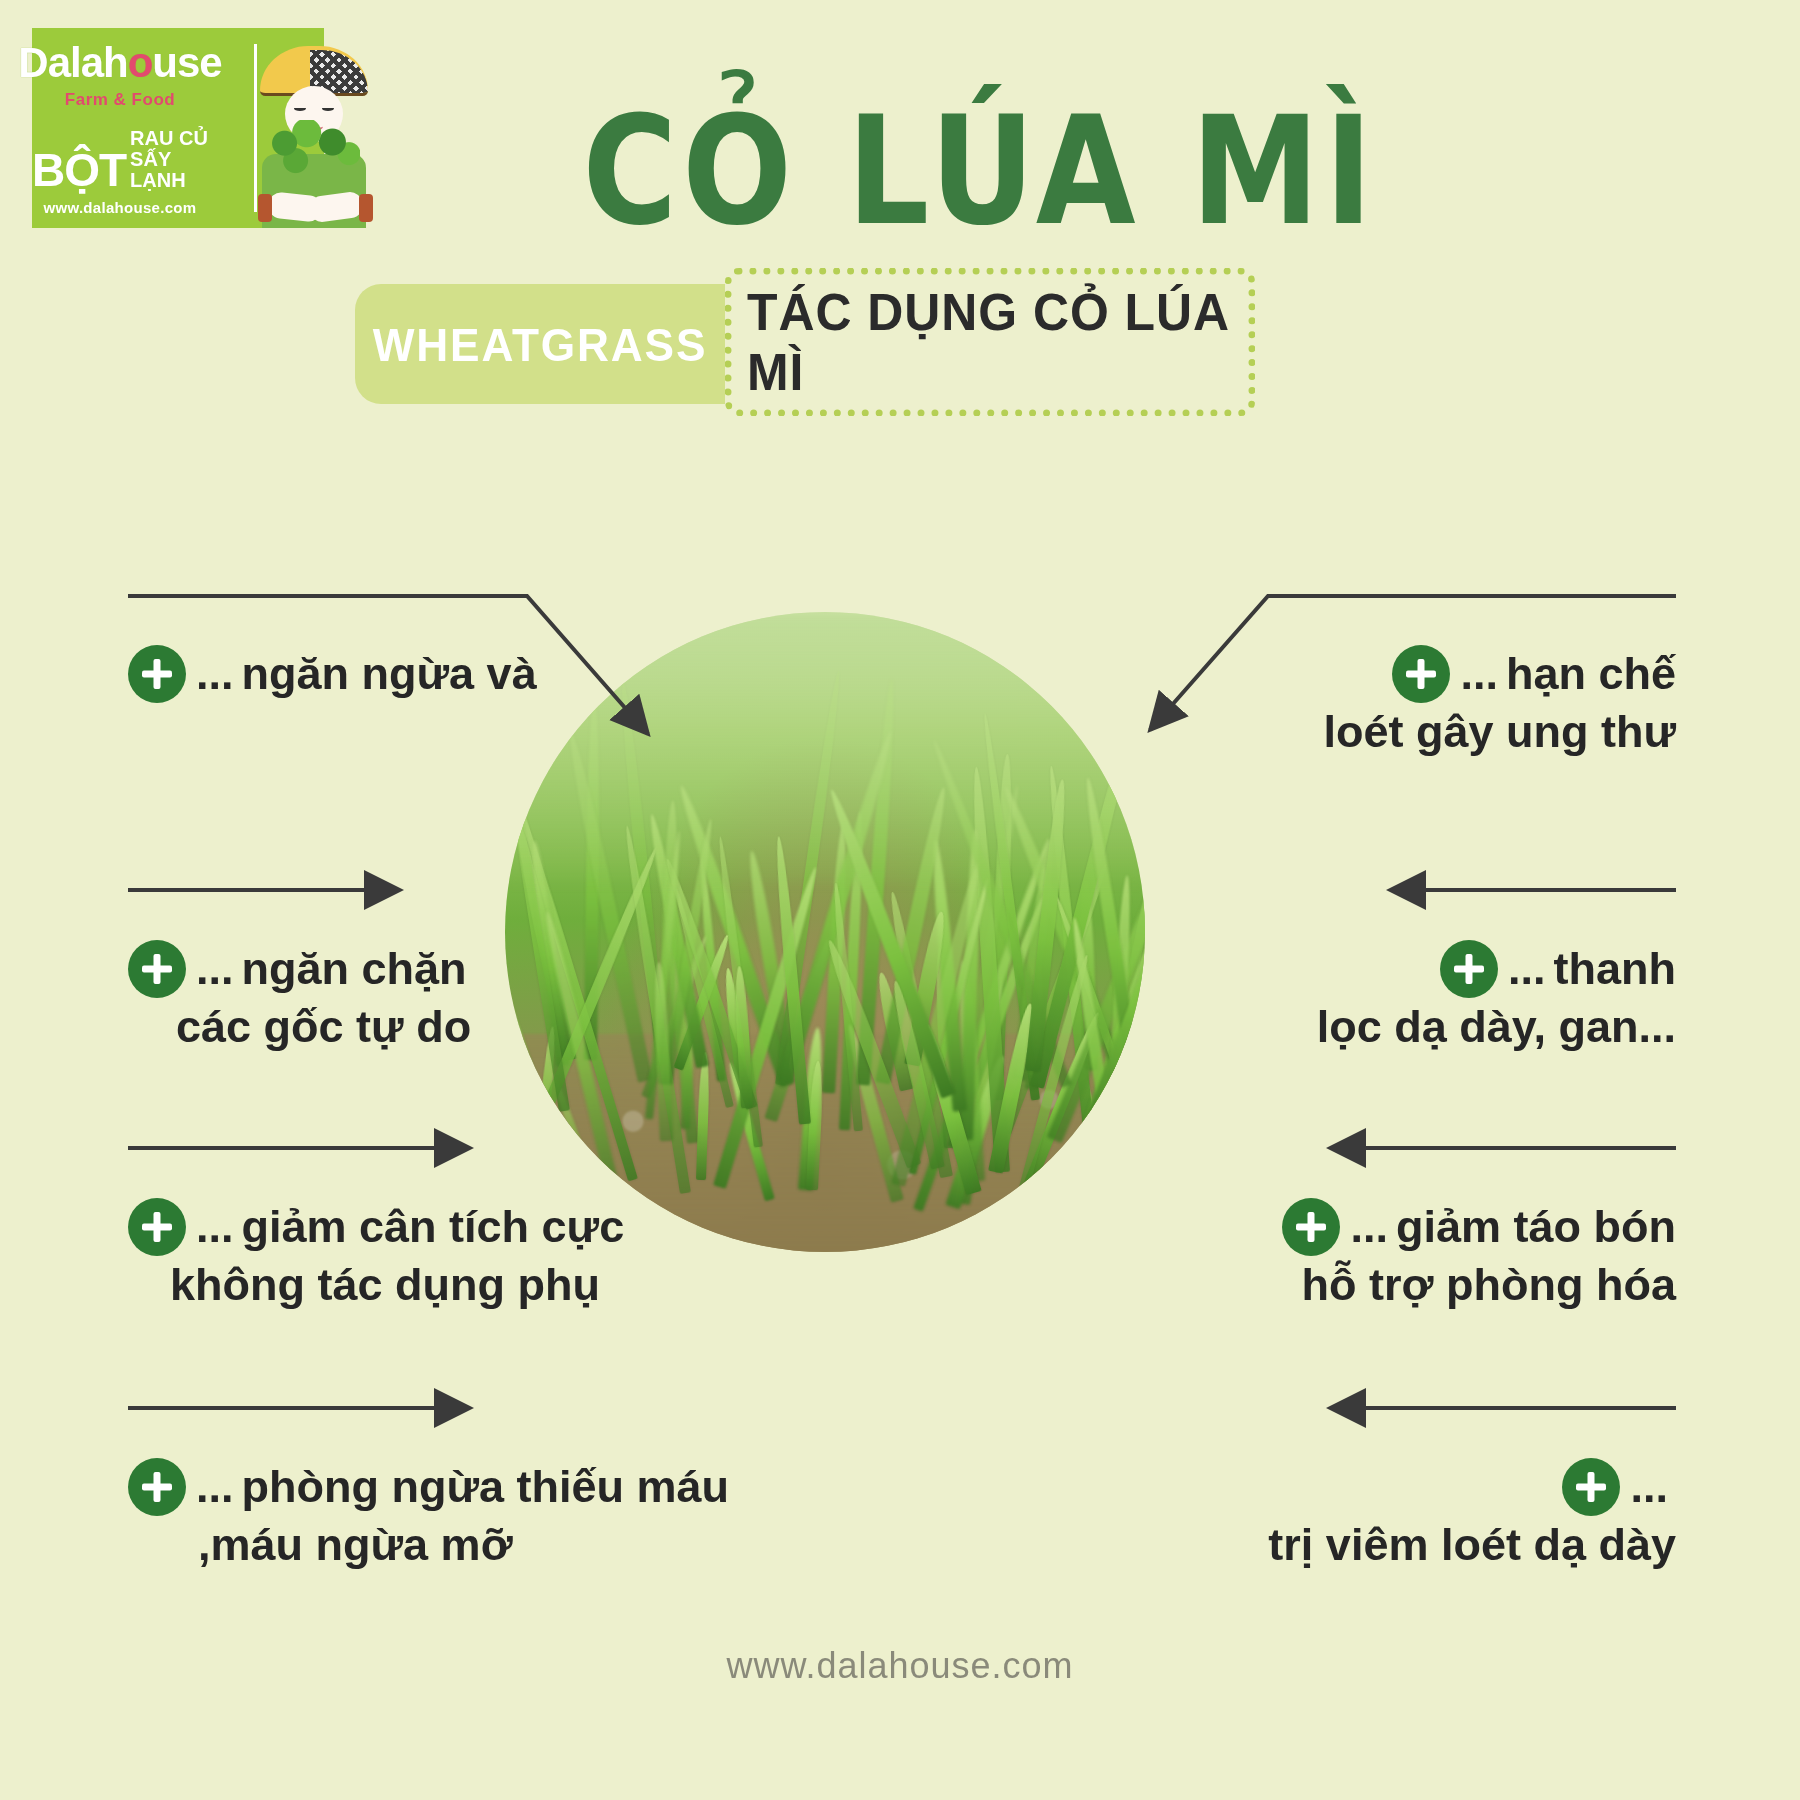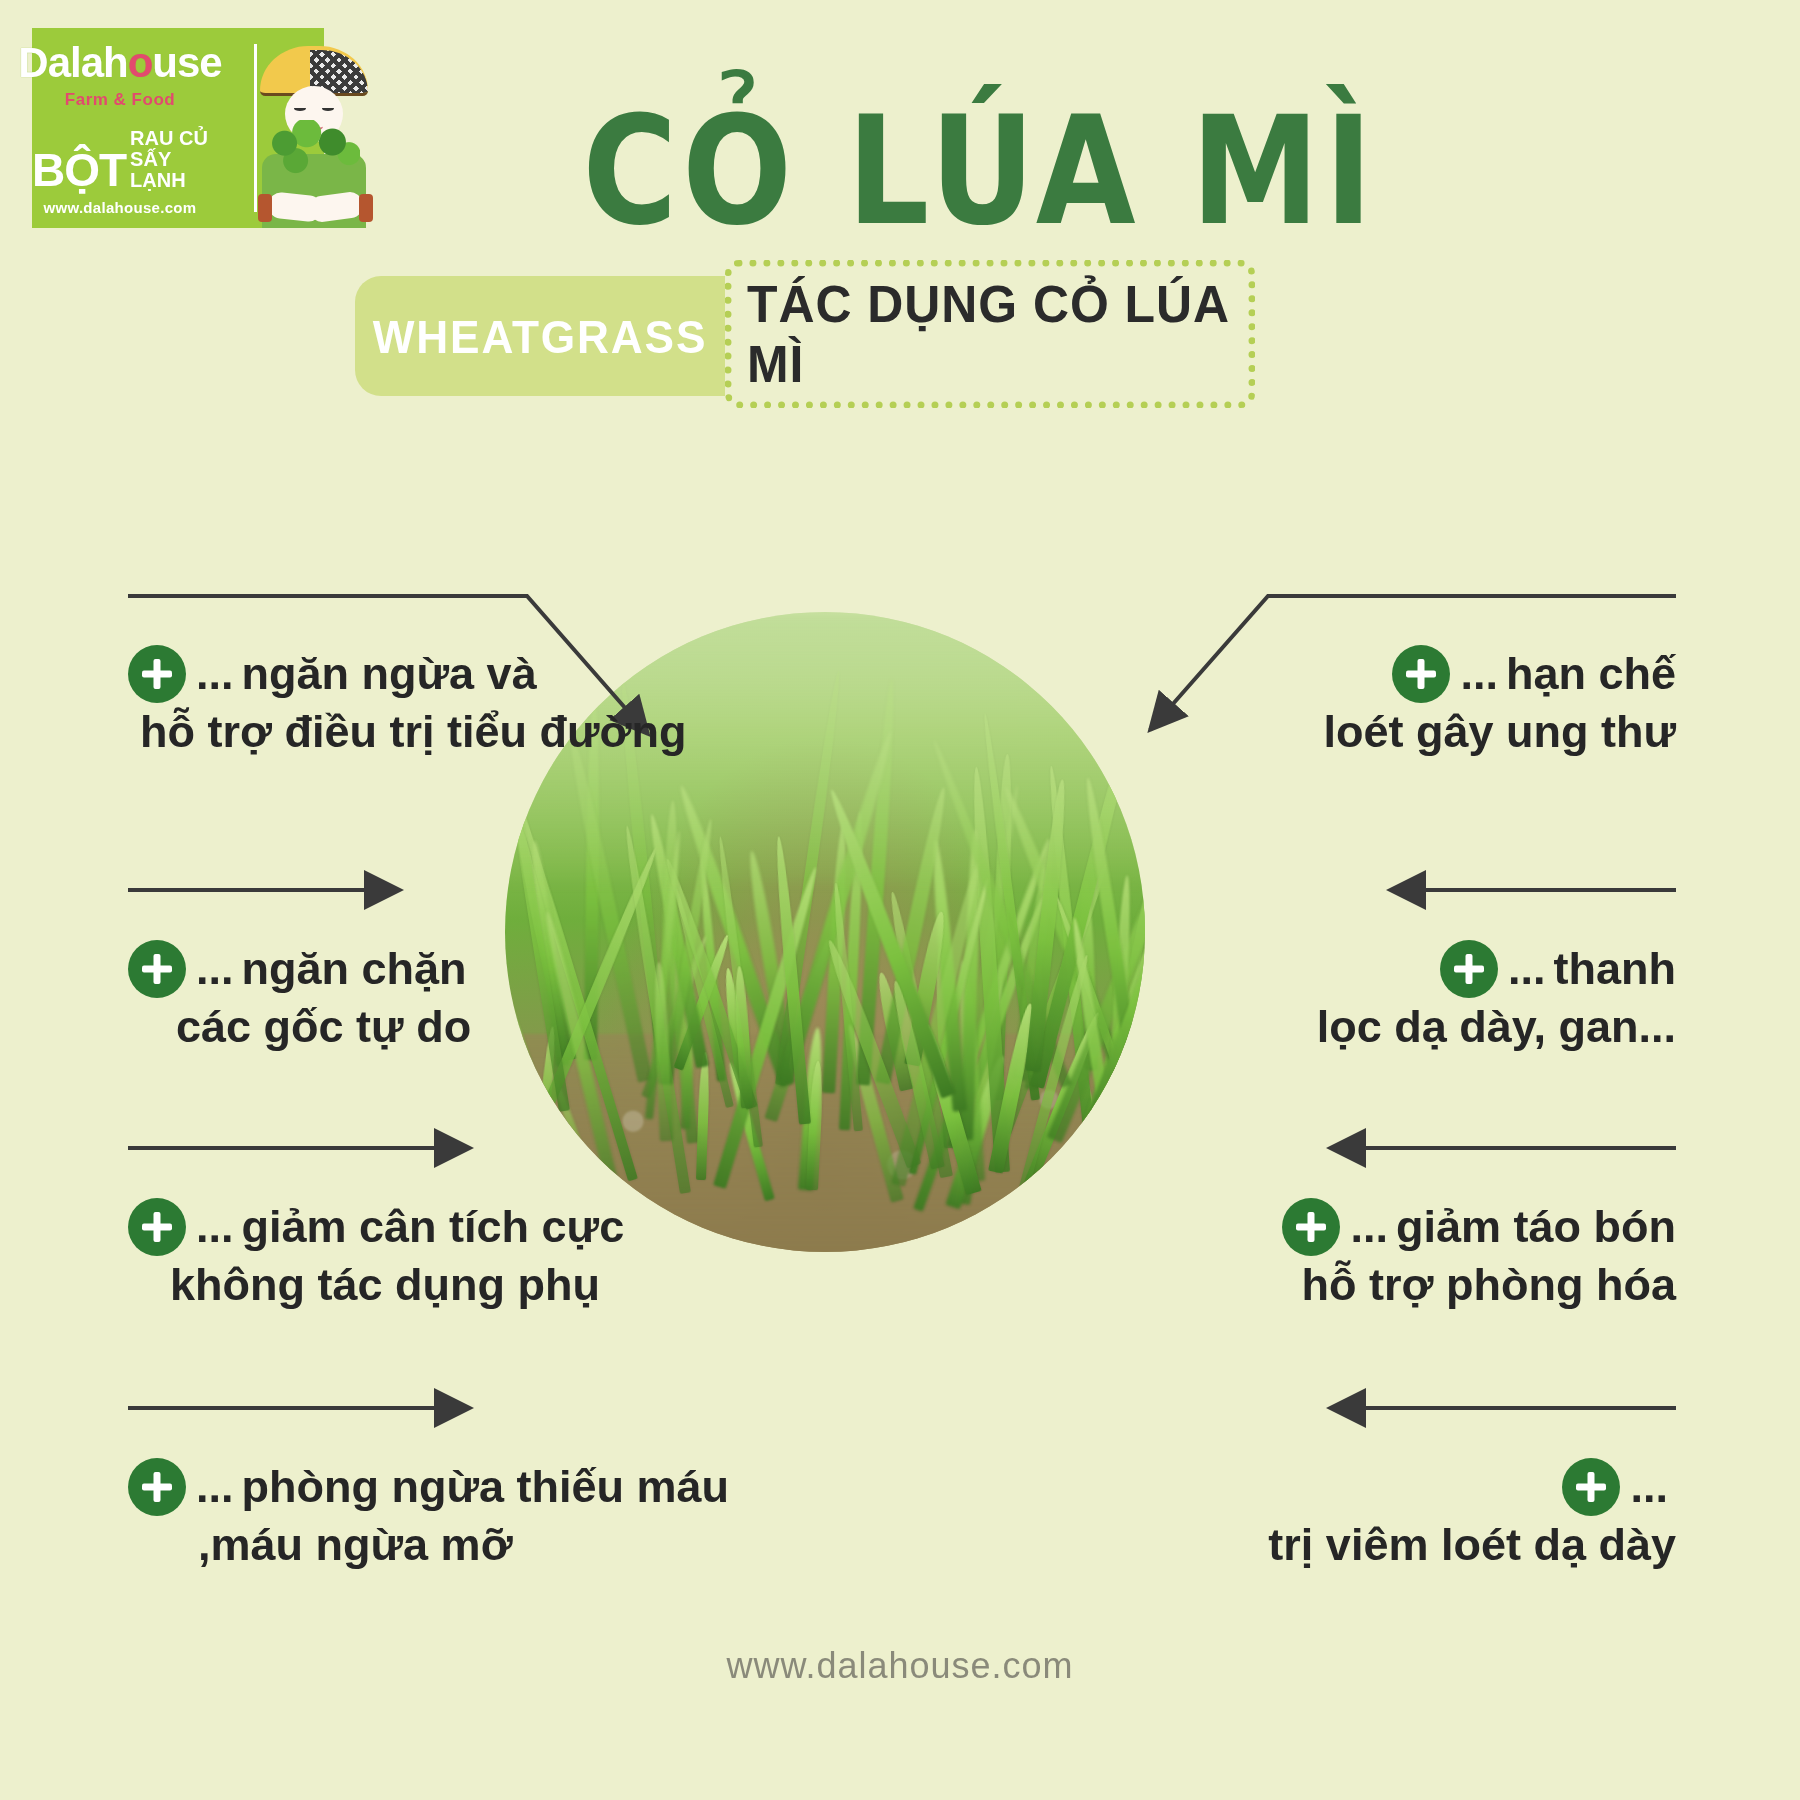--- a/index.html
+++ b/index.html
@@ -97,21 +97,21 @@
     position:absolute; left:360px; top:96px; width:1240px;
     text-align:center;
     font-family:"DejaVu Sans", sans-serif;
     font-size:150px; font-weight:bold;
     color:#3b7b40; letter-spacing:6px; line-height:1;
     transform:scaleX(0.86); transform-origin:center top;
   }
 
   
   .sub-wrap{
-    position:absolute; left:355px; top:260px; width:900px; height:148px;
+    position:absolute; left:355px; top:268px; width:900px; height:148px;
   }
   .dotted-box{
     position:absolute; left:370px; top:0; right:0; bottom:0;
     border:7px dotted #b5cf55;
     border-radius:14px;
   }
   .sub-chip{
     position:absolute; left:0; top:16px;
     width:370px; height:120px;
     background:#d2e08a;
@@ -360,21 +360,20 @@
 
   <path d="M1676,1408 L1330,1408" stroke="#3a3a3a" stroke-width="4" fill="none" marker-end="url(#ah)"></path>
 </svg>
 
 <div class="bullet left" style="left:128px; top:645px;">
   <div class="row1">
     <div class="plus"></div>
     <span class="dots">...</span>
     <span class="btxt">ngăn ngừa và</span>
   </div>
-  <div class="line2" style="margin-left:12px;">hỗ trợ điều trị tiểu đường</div>
 </div>
 
 <div class="bullet left" style="left:128px; top:940px;">
   <div class="row1">
     <div class="plus"></div>
     <span class="dots">...</span>
     <span class="btxt">ngăn chặn</span>
   </div>
   <div class="line2" style="margin-left:48px;">các gốc tự do</div>
 </div>

